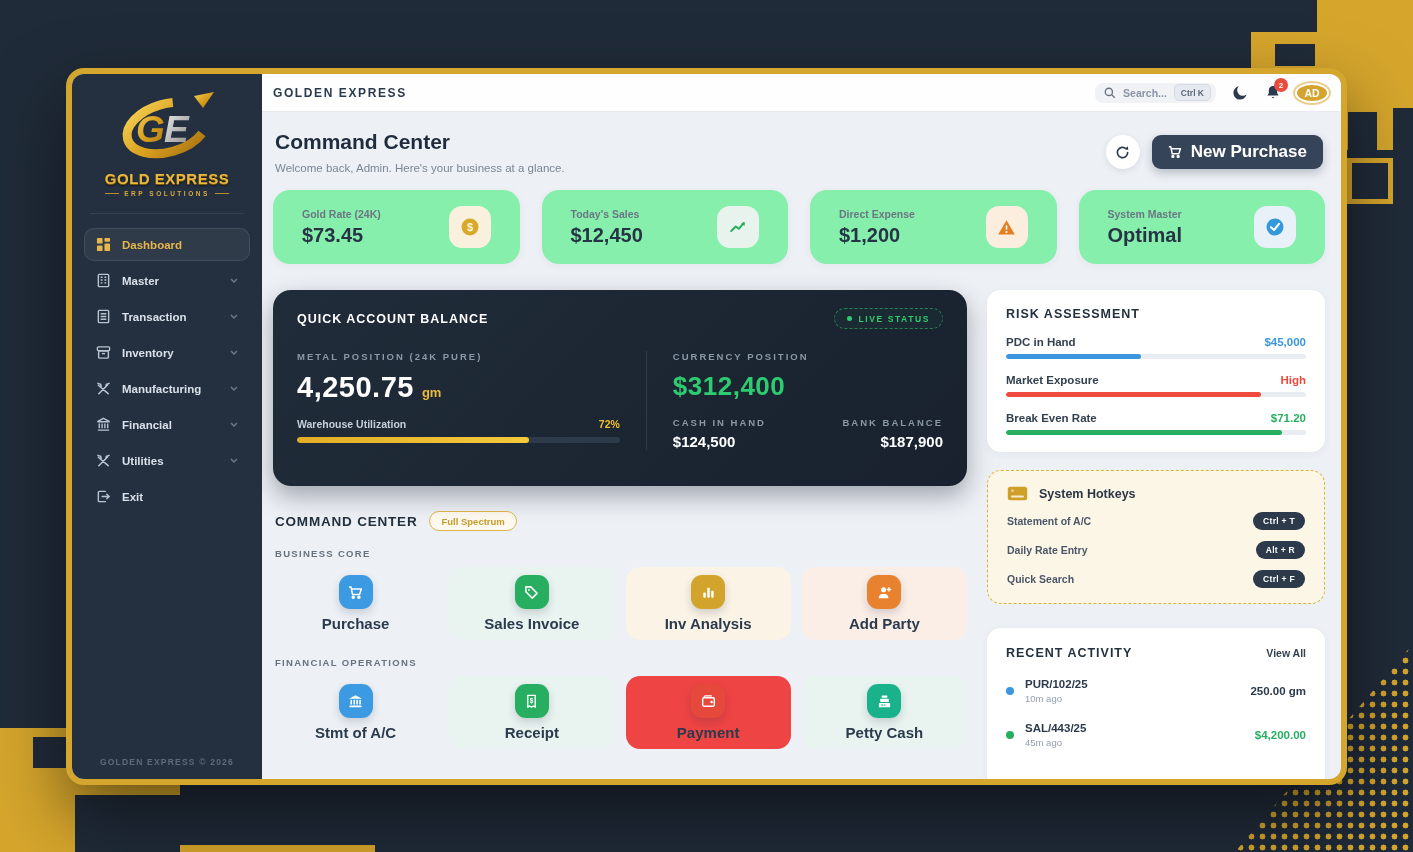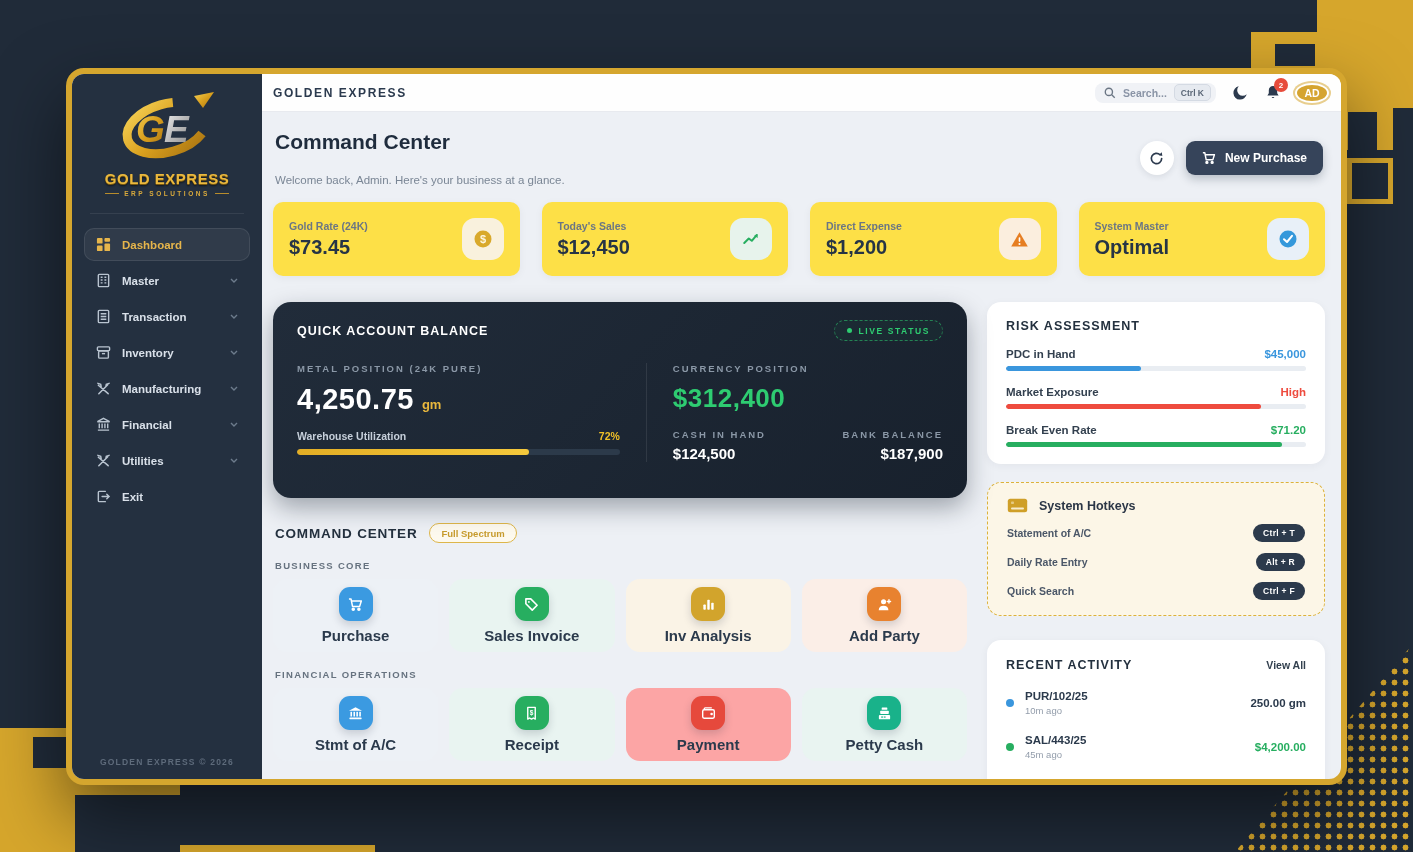--- a/index.html
+++ b/index.html
@@ -95,36 +95,36 @@
     display:flex; align-items:center; justify-content:center; padding:0 3px;
   }
   .avatar {
     width:30px; height:16px; border-radius:50%; background:#d5a430; color:#fff;
     font-size:10.5px; font-weight:800; display:flex; align-items:center; justify-content:center;
     box-shadow:0 0 0 2px #fff, 0 0 0 4px #e8ce8e; cursor:pointer;
   }
   .content { flex:1; padding:12px 16px 0 11px; overflow:hidden; display:flex; flex-direction:column; }
   .page-head { display:flex; align-items:center; margin:6px 2px 0; }
   .page-title { font-size:21px; font-weight:800; color:#1f2c3d; }
-  .page-sub { font-size:11.5px; color:#7a8695; margin-top:20px; font-weight:500; }
+  .page-sub { font-size:11.5px; color:#7a8695; margin-top:8px; font-weight:500; }
   .head-actions { margin-left:auto; display:flex; align-items:center; gap:12px; }
   .refresh-btn {
     width:34px; height:34px; border-radius:50%; background:#fff; border:none; cursor:pointer;
     display:flex; align-items:center; justify-content:center; box-shadow:0 2px 6px rgba(25,40,60,.1);
   }
   .new-purchase {
     height:34px; border:none; cursor:pointer; background:#36445a; color:#fff;
-    border-radius:9px; font-size:12px; font-weight:700; display:flex; align-items:center;
+    border-radius:9px; font-size:17px; font-weight:700; display:flex; align-items:center;
     gap:9px; padding:0 16px; box-shadow:0 4px 10px rgba(25,40,60,.25);
     font-family:"Liberation Sans", sans-serif;
   }
   
   .stats { display:grid; grid-template-columns:repeat(4,1fr); gap:22px; margin-top:16px; }
   .stat-card {
-    background:#fde047; border-radius:10px; padding:13px 16px; height:74px;
+    background:#86efac; border-radius:17px; padding:13px 29px; height:74px;
     display:flex; align-items:center; box-shadow:0 2px 8px rgba(30,45,65,.05); cursor:pointer;
   }
   .stat-label { font-size:10.5px; font-weight:700; color:#6b7684; }
   .stat-value { font-size:20px; font-weight:800; color:#263445; margin-top:4px; }
   .stat-icon {
     margin-left:auto; width:42px; height:42px; border-radius:13px;
     display:flex; align-items:center; justify-content:center;
   }
   .sti-gold { background:#f9f1dd; } .sti-green { background:#e7f3ec; }
   .sti-orange { background:#fbeede; } .sti-blue { background:#e8f0f8; }
@@ -176,21 +176,21 @@
     height:73px; border-radius:14px; display:flex; flex-direction:column;
     align-items:center; justify-content:center; gap:6px; cursor:pointer;
   }
   .tile-label { font-size:15px; font-weight:700; color:#2b3a4c; }
   .tile-icon {
     width:34px; height:34px; border-radius:11px; display:flex; align-items:center;
     justify-content:center; color:#fff; box-shadow:0 4px 8px rgba(25,40,60,.18);
   }
   .tb-slate { background:#edf1f6; } .tb-teal { background:#e9f4f1; }
   .tb-cream { background:#faf3e6; } .tb-pink { background:#fbeee7; }
-  .tb-red { background:#fca5a5; }
+  .tb-red { background:#ef4444; }
   .ti-blue { background:#3b9ae1; } .ti-green { background:#27ae60; }
   .ti-gold { background:#d2a42c; } .ti-orange { background:#e8822f; }
   .ti-red { background:#e6493c; } .ti-mint { background:#19b28a; }
   
   .col-right { display:flex; flex-direction:column; min-height:0; }
   .panel { background:#fff; border-radius:14px; box-shadow:0 2px 8px rgba(30,45,65,.05); }
   .risk-panel { padding:17px 19px; height:174px; }
   .panel-title { font-size:12.5px; font-weight:800; letter-spacing:1px; color:#24313f; }
   .risk-row { margin-top:15px; }
   .risk-line { display:flex; align-items:center; }

